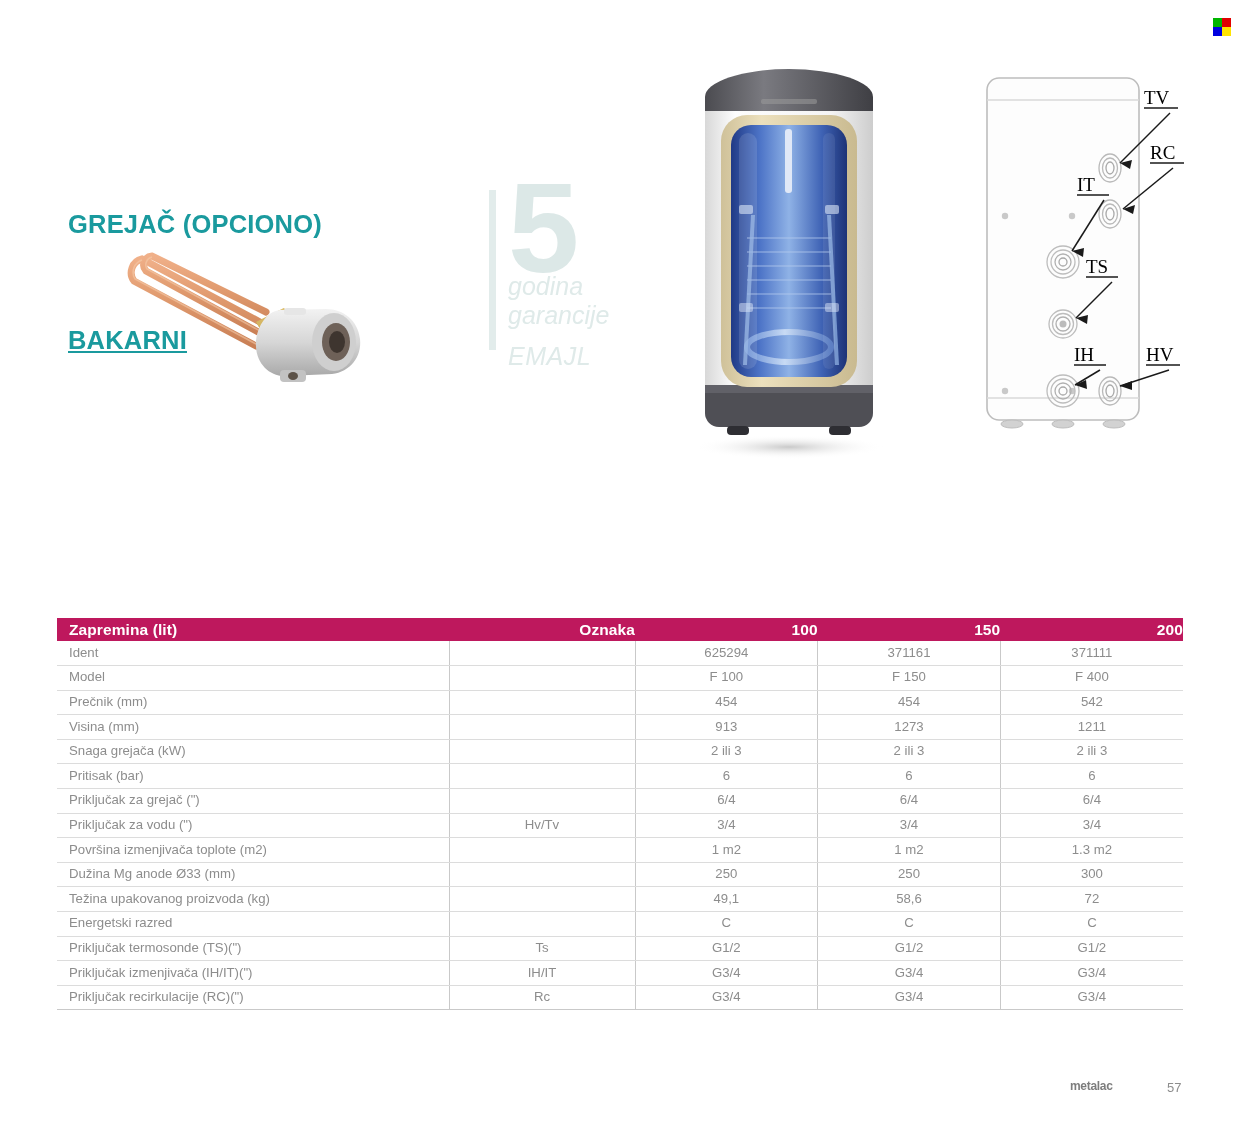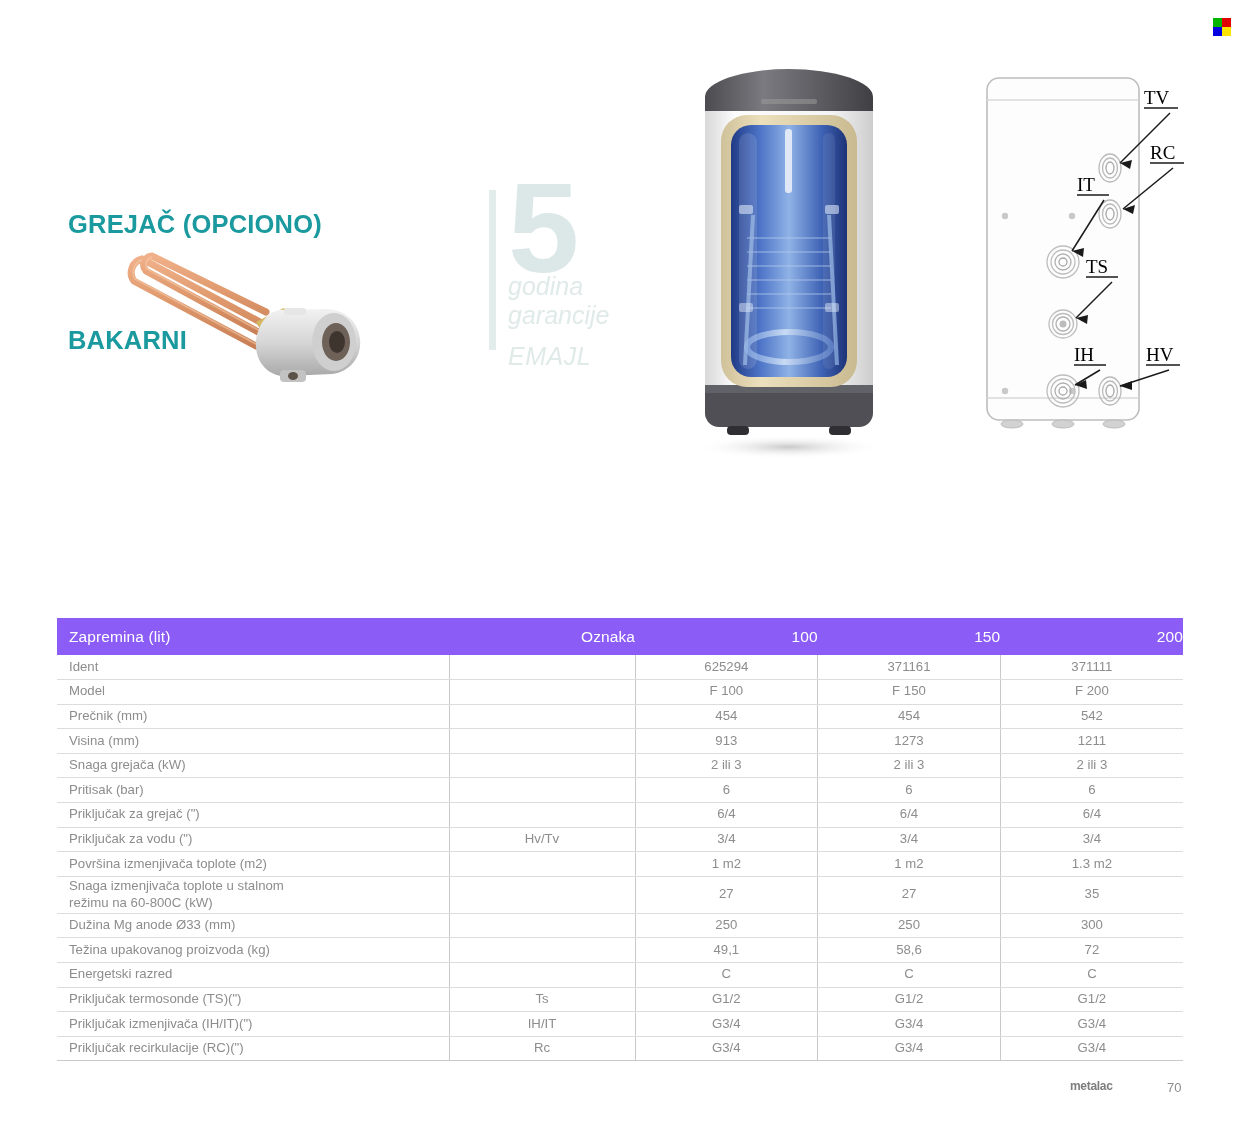--- a/index.html
+++ b/index.html
@@ -34,20 +34,21 @@
     white-space: nowrap;
     margin-top: 24px;
   }
   .promo-sub {
     position: absolute;
     left: 0px; top: 140px;
     color: #1a9a9e;
     font-size: 25.5px;
     font-weight: bold;
     letter-spacing: .2px;
+    text-decoration: underline;
   }
 
   
   .heater { position: absolute; left: 16px; top: 40px; width: 290px; height: 160px; }
 
   
   .warranty {
     position: absolute;
     left: 489px; top: 188px;
     width: 150px; height: 165px;
@@ -86,25 +87,25 @@
     left: 57px; top: 618px;
     width: 1126px;
     border-collapse: collapse;
     table-layout: fixed;
   }
   .spec-table col.c-label { width: 392px; }
   .spec-table col.c-mark  { width: 186px; }
   .spec-table col.c-val   { width: 182.66px; }
 
   .spec-table thead th {
-    background: #8b5cf6;
+    background: #be185d;
     color: #ffffff;
     font-size: 15.5px;
-    font-weight: normal;
-    height: 37px;
+    font-weight: bold;
+    height: 23px;
     padding: 0 0 0 12px;
     text-align: left;
     border: none;
     letter-spacing: .1px;
   }
   .spec-table thead th.ctr { text-align: right; padding: 0; }
 
   .spec-table tbody td {
     font-size: 13.2px;
     color: #8d8d8d;
@@ -410,21 +411,21 @@
         <td class="val">371161</td>
         <td class="val">371111</td>
       </tr>
       <tr>
         <td class="lbl">
           <span class="lbl-ml">Model</span>
         </td>
         <td class="mrk"></td>
         <td class="val">F 100</td>
         <td class="val">F 150</td>
-        <td class="val">F 200</td>
+        <td class="val">F 400</td>
       </tr>
       <tr>
         <td class="lbl">
           <span class="lbl-ml">Prečnik (mm)</span>
         </td>
         <td class="mrk"></td>
         <td class="val">454</td>
         <td class="val">454</td>
         <td class="val">542</td>
       </tr>
@@ -475,30 +476,20 @@
       </tr>
       <tr>
         <td class="lbl">
           <span class="lbl-ml">Površina izmenjivača toplote (m2)</span>
         </td>
         <td class="mrk"></td>
         <td class="val">1 m2</td>
         <td class="val">1 m2</td>
         <td class="val">1.3 m2</td>
       </tr>
-      <tr class="tall">
-        <td class="lbl">
-          <span class="lbl-ml">Snaga izmenjivača toplote u stalnom
-režimu na 60-800C (kW)</span>
-        </td>
-        <td class="mrk"></td>
-        <td class="val">27</td>
-        <td class="val">27</td>
-        <td class="val">35</td>
-      </tr>
       <tr>
         <td class="lbl">
           <span class="lbl-ml">Dužina Mg anode Ø33 (mm)</span>
         </td>
         <td class="mrk"></td>
         <td class="val">250</td>
         <td class="val">250</td>
         <td class="val">300</td>
       </tr>
       <tr>
@@ -543,13 +534,13 @@
         </td>
         <td class="mrk">Rc</td>
         <td class="val">G3/4</td>
         <td class="val">G3/4</td>
         <td class="val">G3/4</td>
       </tr>
     </tbody>
 </table>
 
 <div class="footer-brand">metalac</div>
-<div class="footer-page">70</div>
+<div class="footer-page">57</div>
 
 </body></html>

